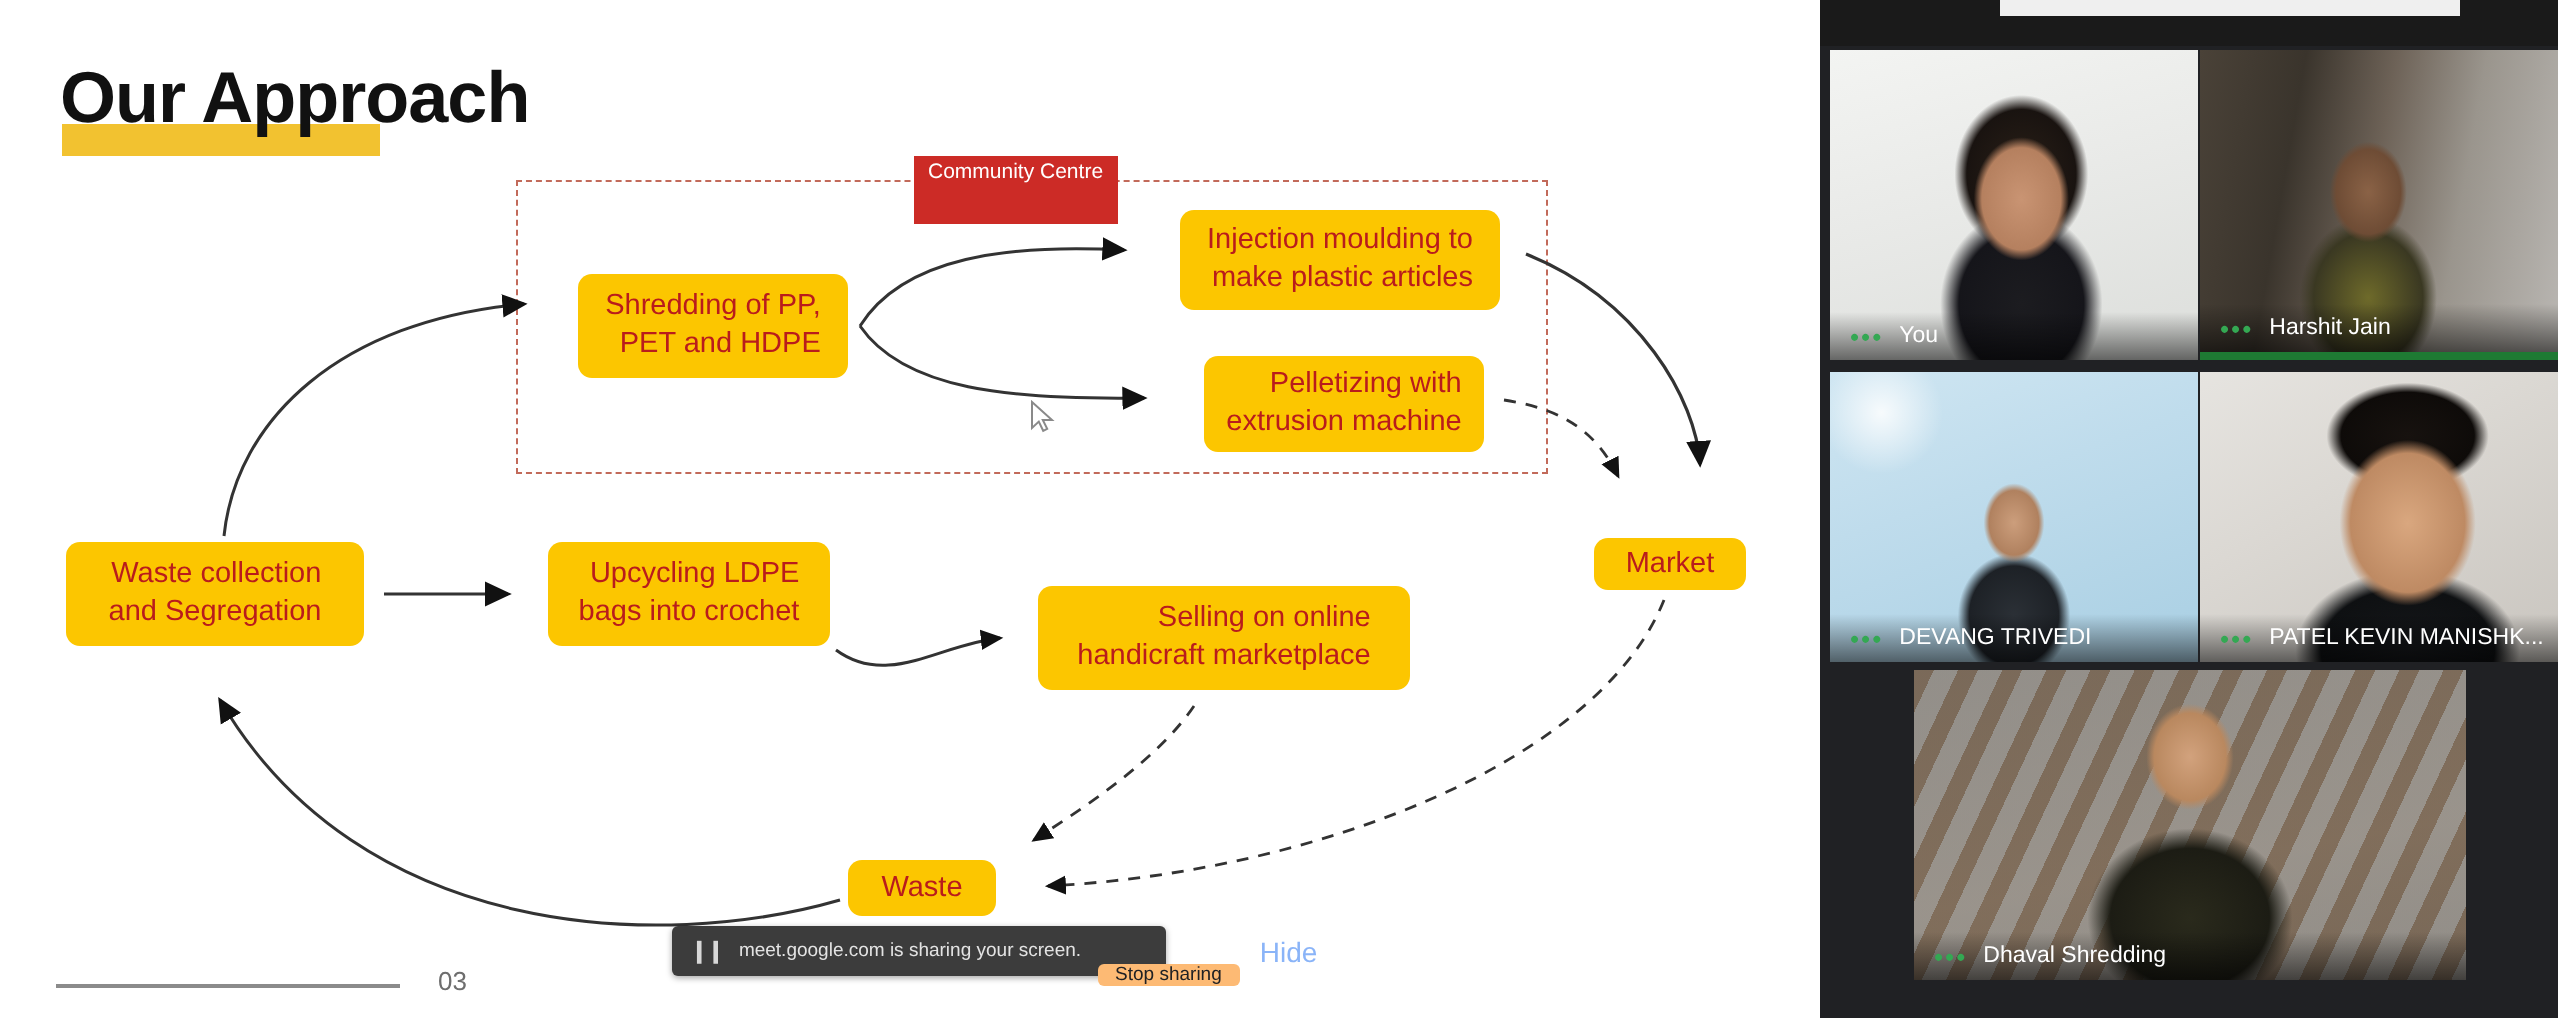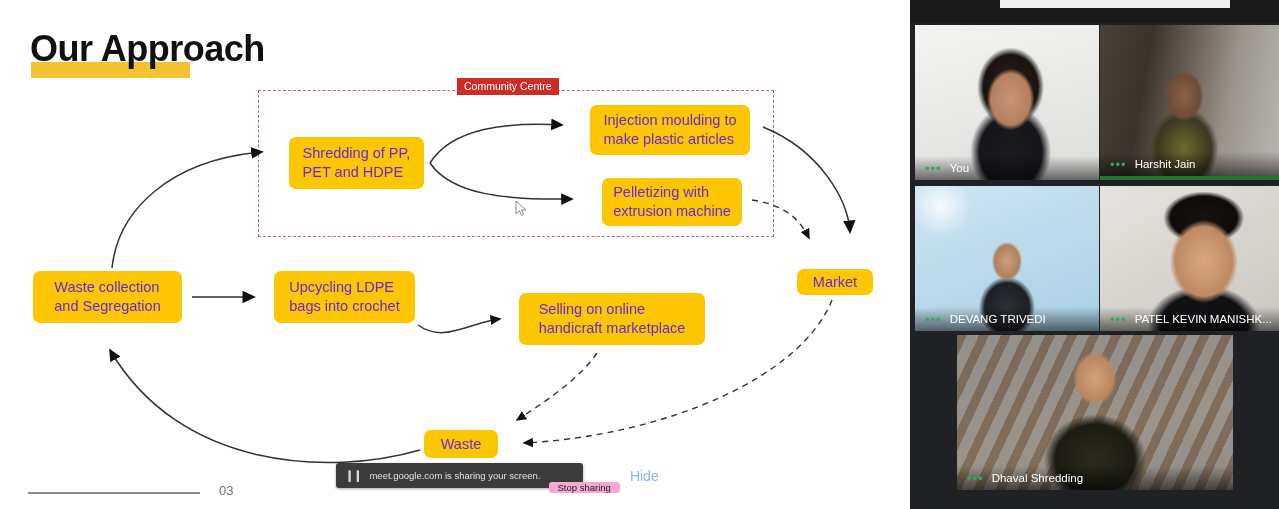--- a/index.html
+++ b/index.html
@@ -53,38 +53,38 @@
     border: 1.5px dashed #C26A5A;
     box-sizing: border-box;
     background: transparent;
   }
   #community-label {
     position: absolute;
     left: 457px; top: 78px;
     background: #CC2B26;
     color: #ffffff;
     font-size: 10.5px;
-    padding: 2px 7px 3px 7px;
+    padding: 2px 7px 20px 7px;
     line-height: 12px;
     white-space: nowrap;
     z-index: 4;
   }
 
   
   .node {
     position: absolute;
     background: #FCC600;
     border-radius: 7px;
-    color: #6d28d9;
+    color: #b91c1c;
     font-size: 14.5px;
     line-height: 19px;
     display: flex;
     align-items: center;
     justify-content: center;
-    text-align: left;
+    text-align: right;
     box-sizing: border-box;
     padding: 4px 8px;
     z-index: 3;
   }
   .node.small { font-size: 14.5px; }
 
   #node-shredding  { left: 289px; top: 137px; width: 135px; height: 52px; }
   #node-injection  { left: 590px; top: 105px; width: 160px; height: 50px; }
   #node-pelletize  { left: 602px; top: 178px; width: 140px; height: 48px; }
   #node-waste-coll { left: 33px;  top: 271px; width: 149px; height: 52px; }
@@ -143,21 +143,21 @@
     font-weight: bold;
   }
   #share-text {
     margin-left: 8px;
     color: #e3e3e3;
     font-size: 9.5px;
     white-space: nowrap;
   }
   #share-stop {
     margin-left: 8px;
-    background: #f9a8d4;
+    background: #fdba74;
     color: #202124;
     font-size: 9.5px;
     border-radius: 3px;
     padding: 0 9px;
     white-space: nowrap;
     border: none;
     font-family: "Liberation Sans", sans-serif;
     cursor: pointer;
     margin-top: 24px;
   }

